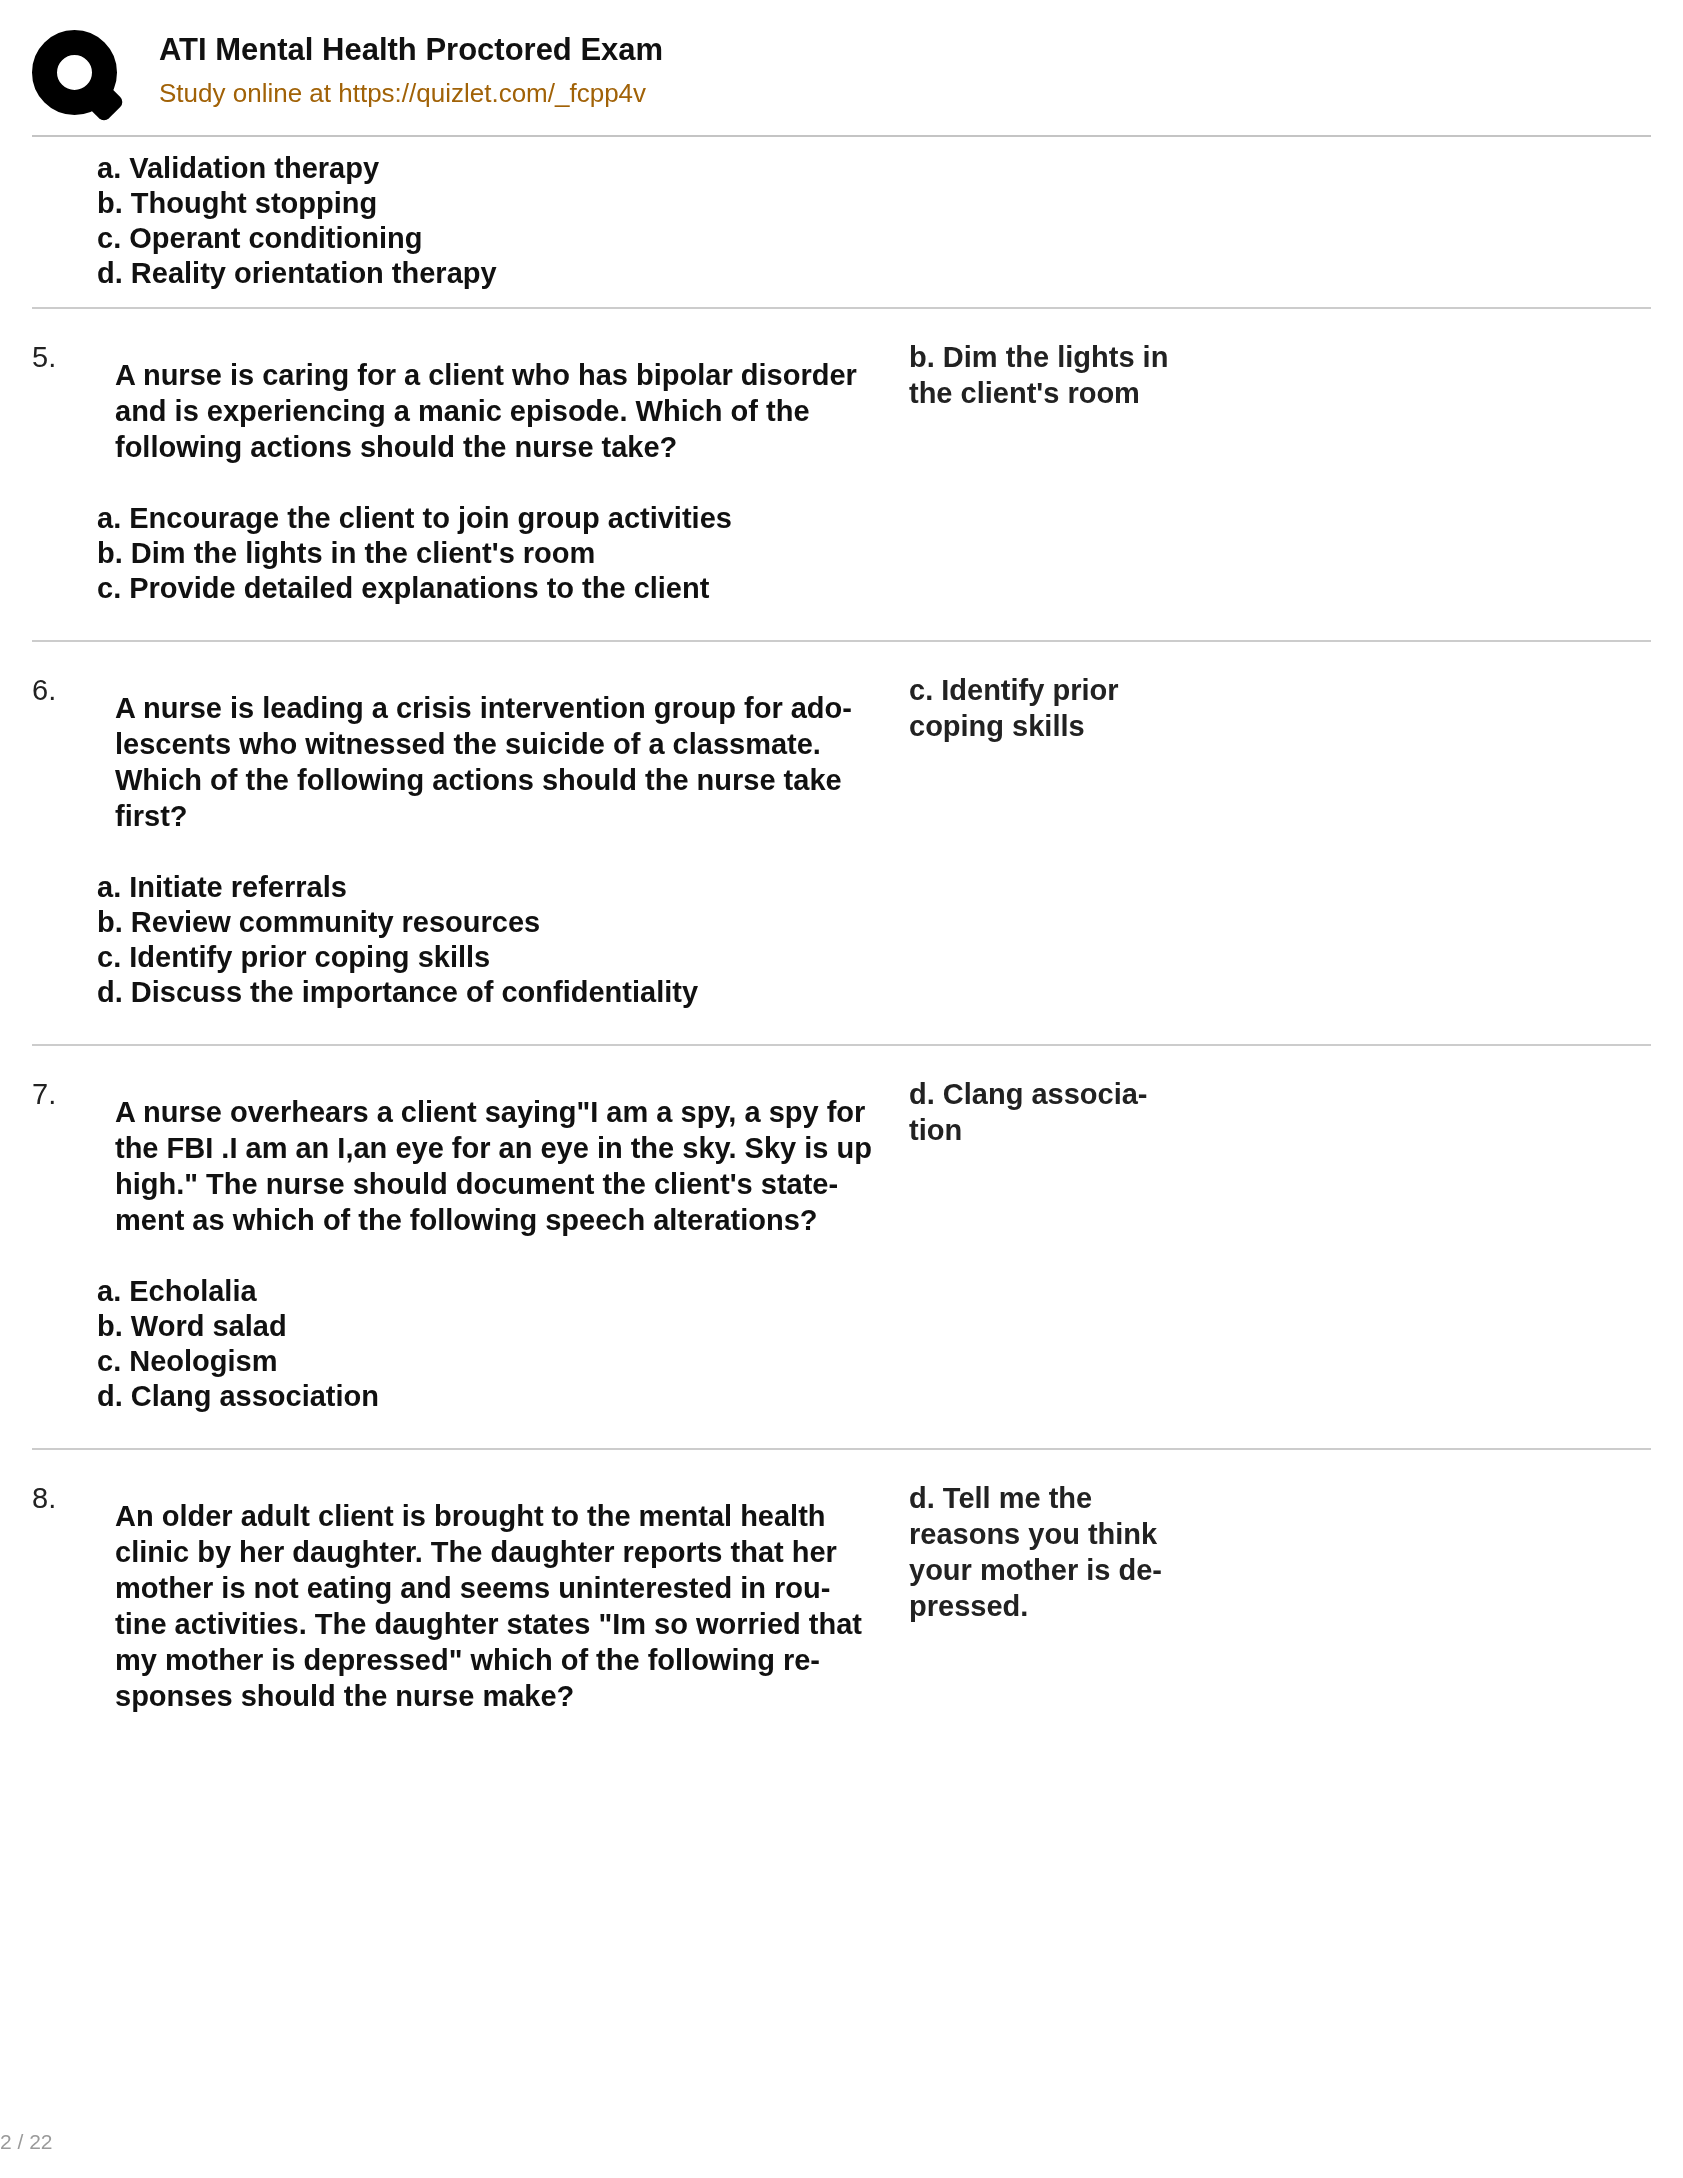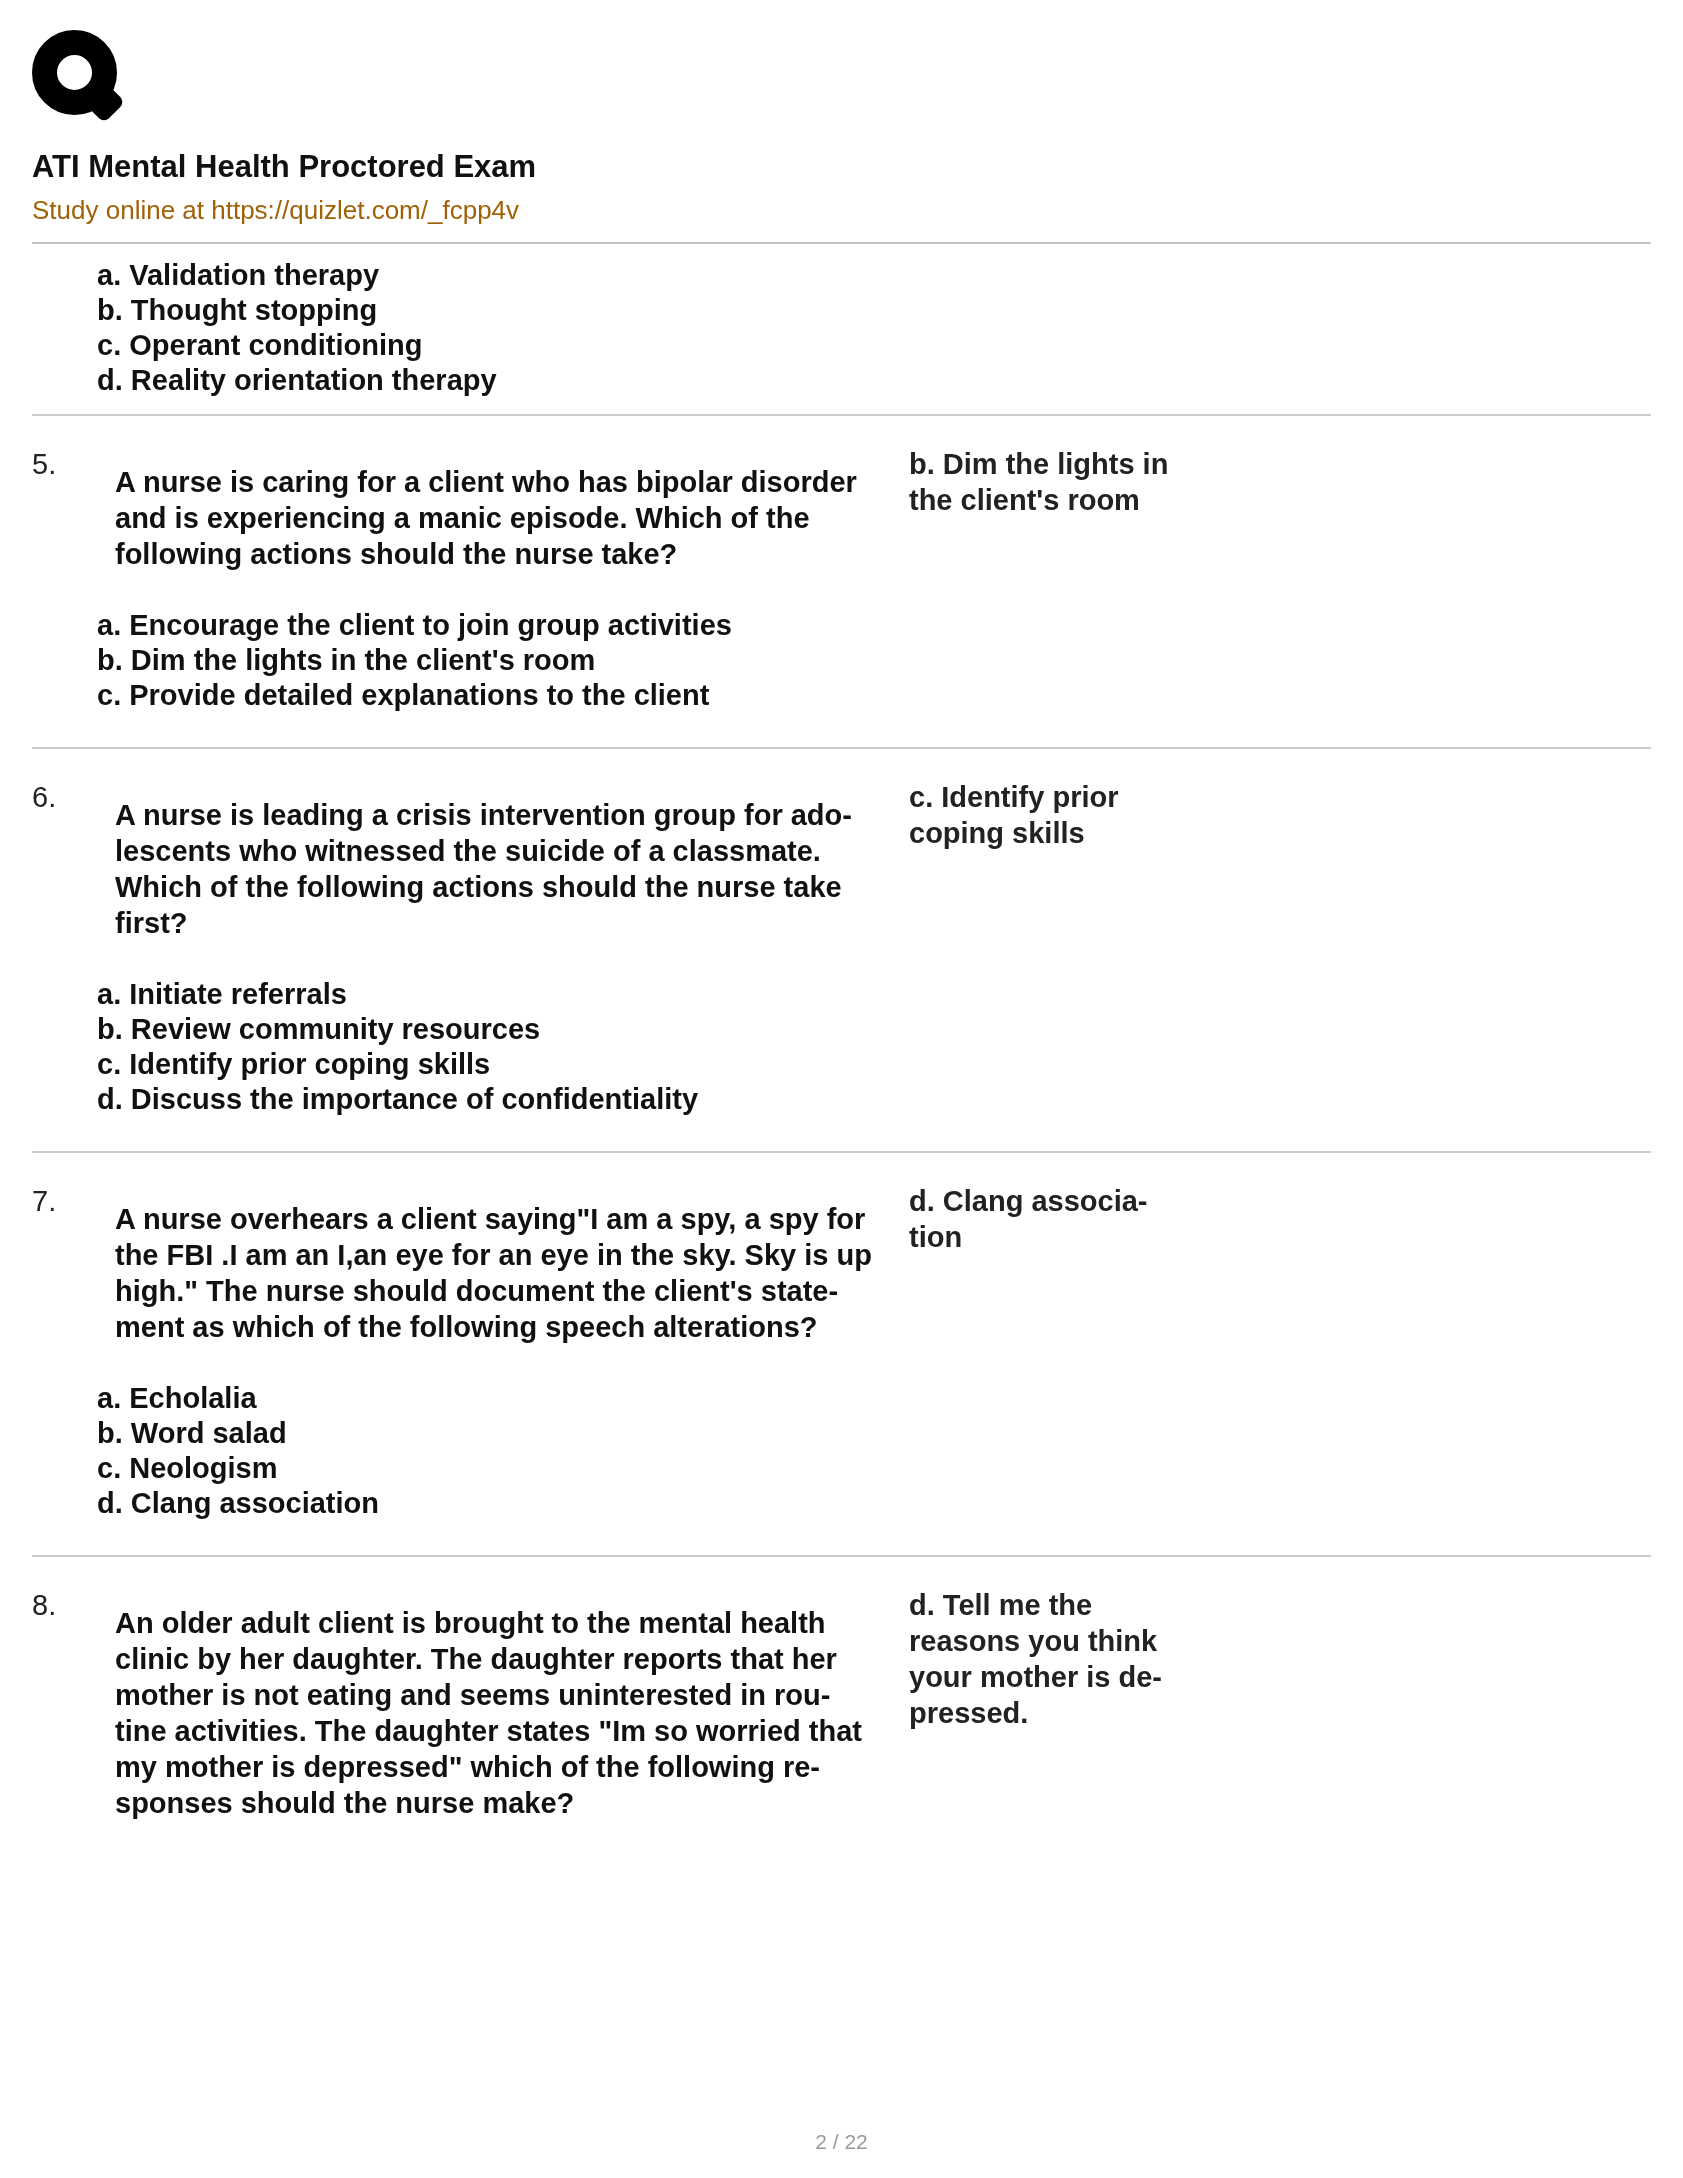--- a/index.html
+++ b/index.html
@@ -15,24 +15,23 @@
     color: #111111;
   }
   .page {
     padding: 26px 32px 0 32px;
   }
 
   
   .header {
     display: flex;
     align-items: flex-start;
-    gap: 24px;
+    gap: 36px;
     padding-bottom: 16px;
     border-bottom: 2px solid #c4c4c4;
-    flex-direction: column;
   }
   .logo {
     position: relative;
     width: 91px;
     height: 93px;
     flex: 0 0 auto;
   }
   .logo .ring {
     position: absolute;
     left: 0;
@@ -114,21 +113,21 @@
     white-space: pre-line;
     padding-left: 8px;
   }
 
   
   .footer {
     position: absolute;
     left: 0;
     bottom: 24px;
     width: 100%;
-    text-align: center;
+    text-align: left;
     font-size: 21px;
     color: #9a9a9a;
   }
 </style>
 </head>
 <body>
 
 <div class="page">
 
   <div class="header">

